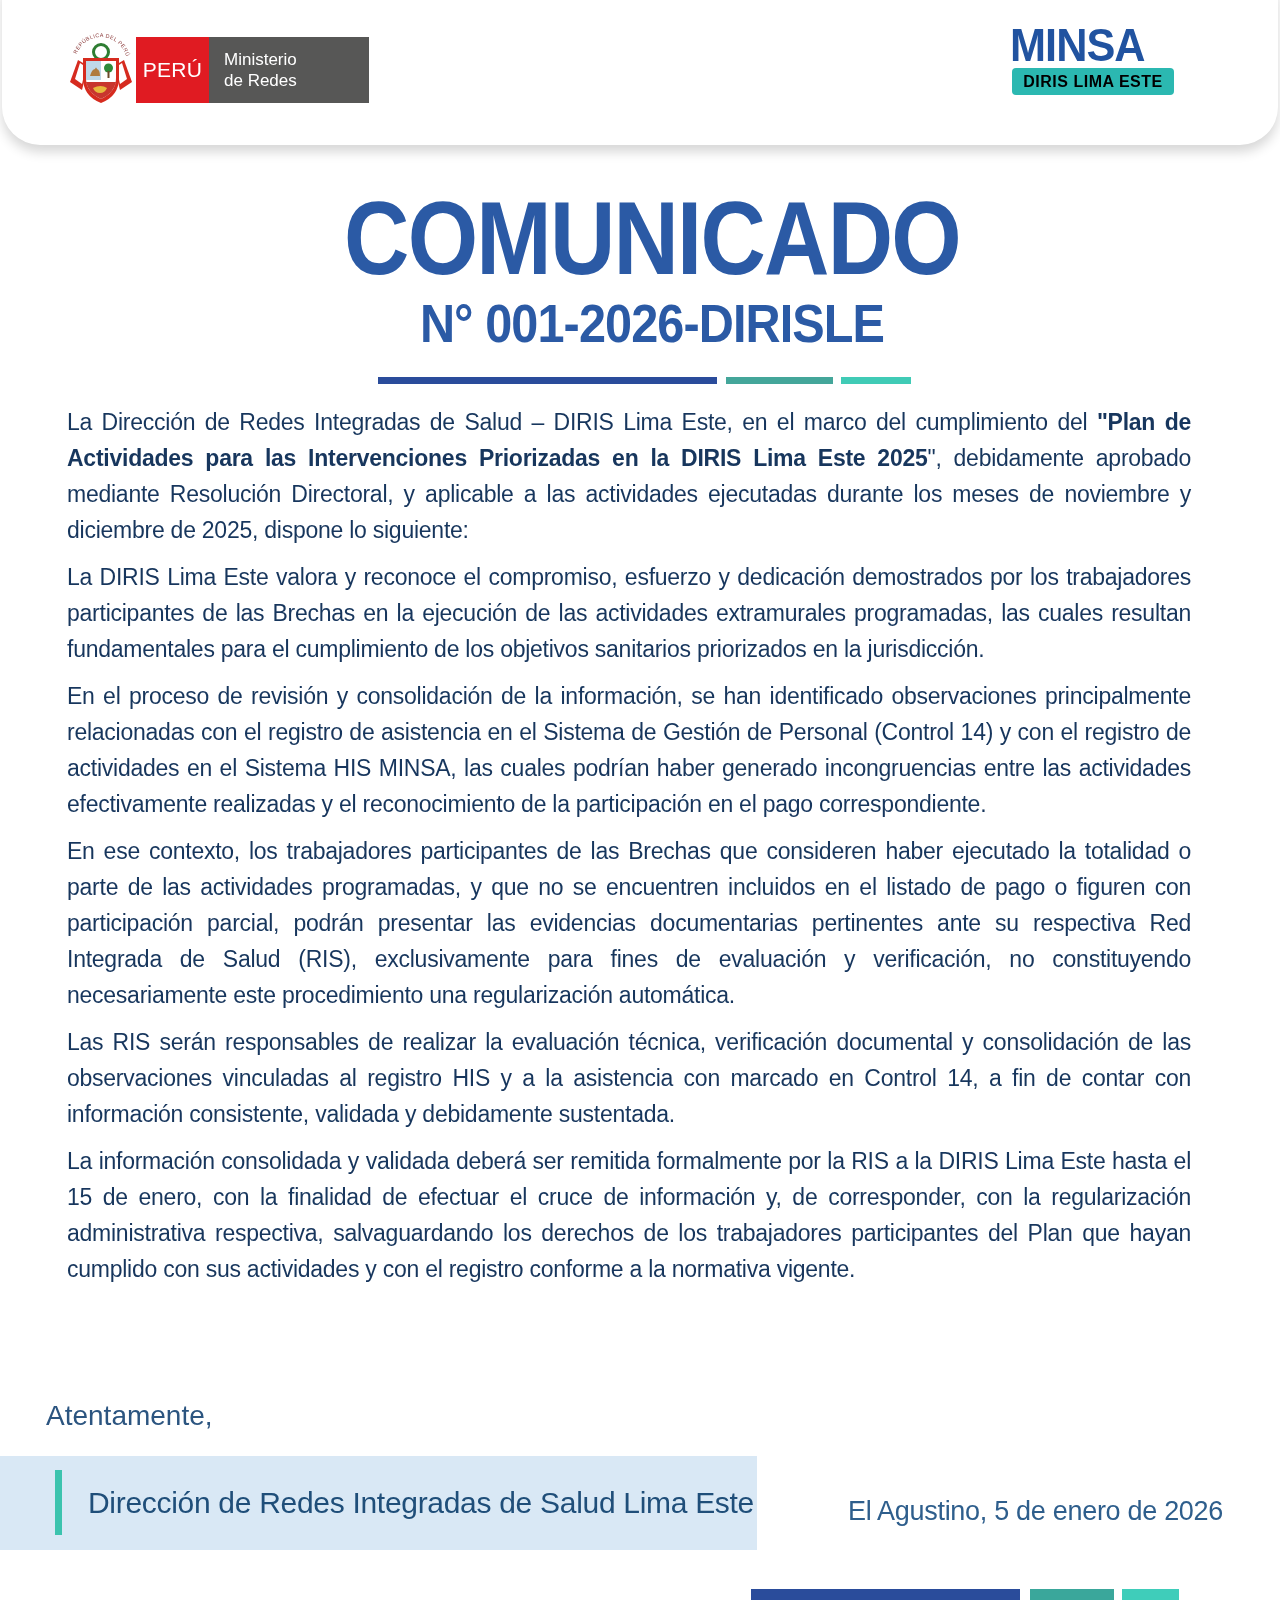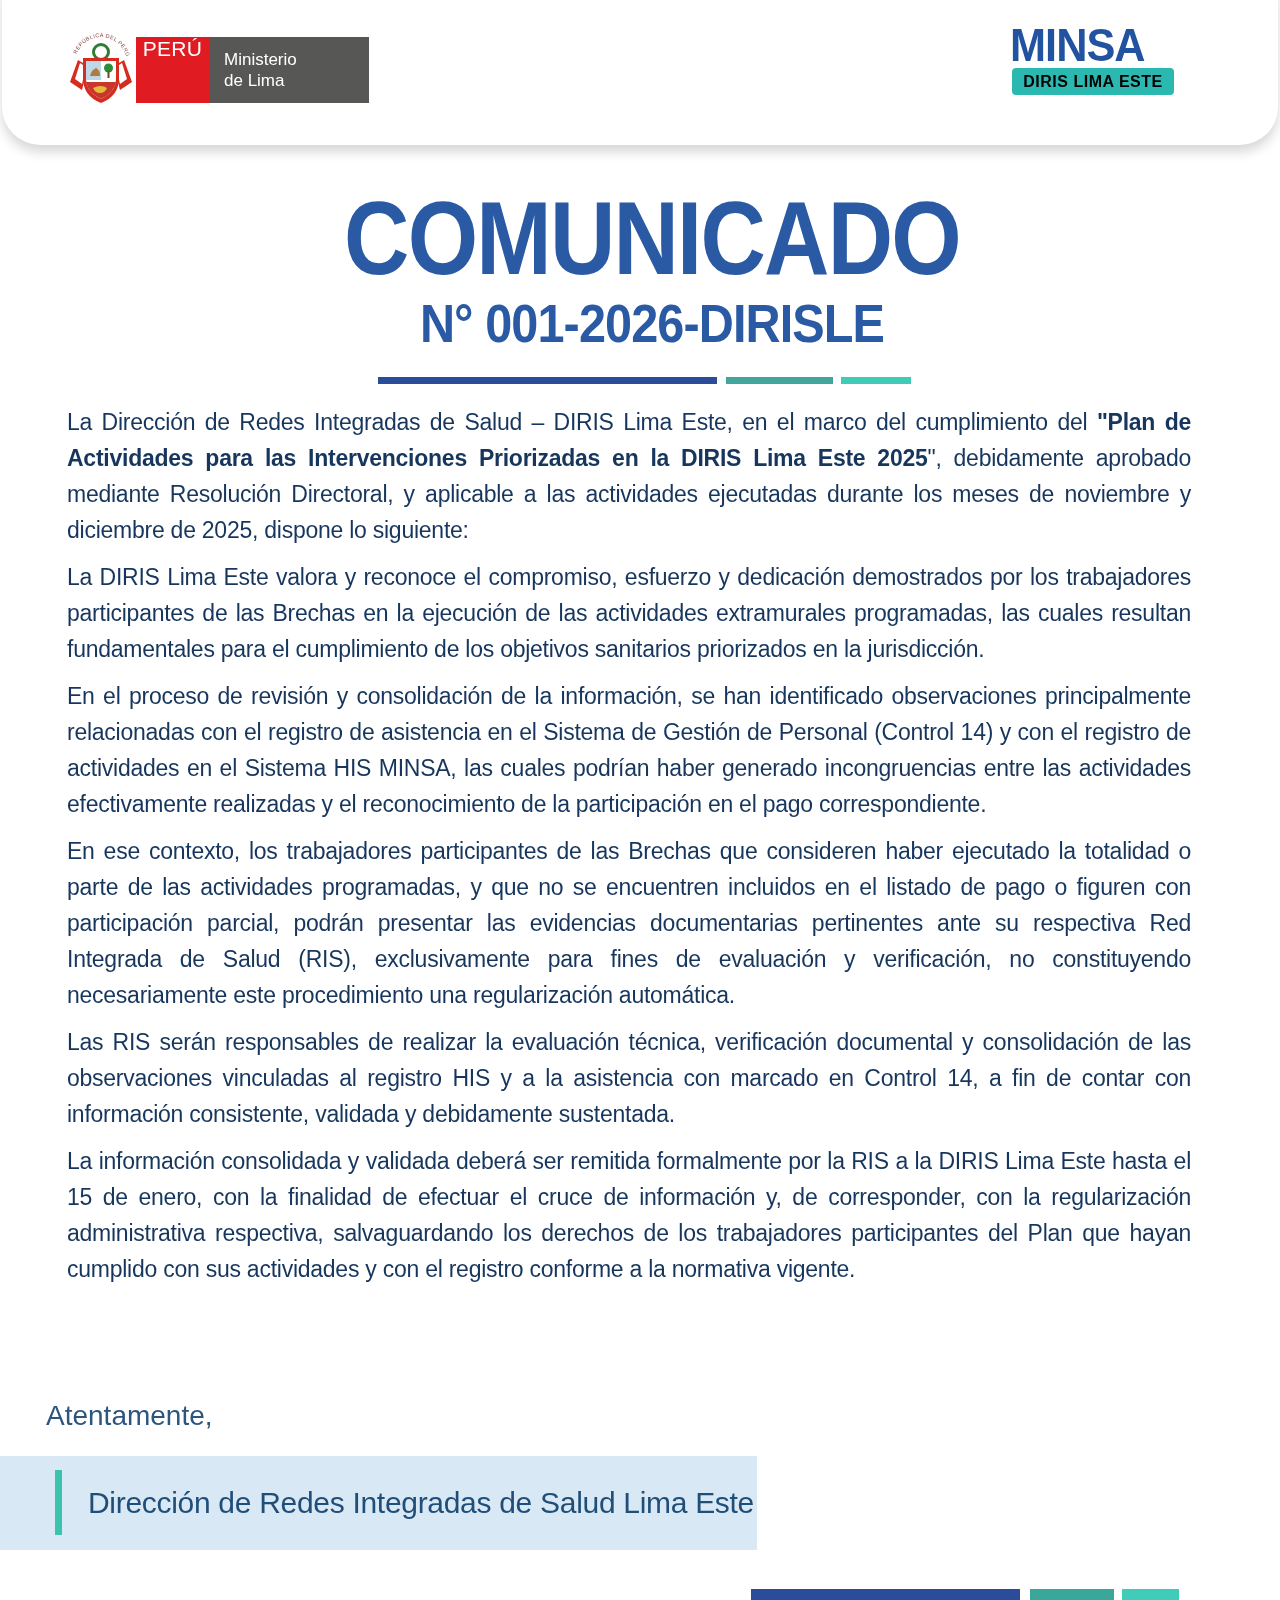--- a/index.html
+++ b/index.html
@@ -10,21 +10,21 @@
     font-family:"Liberation Sans","DejaVu Sans",sans-serif;
   }
   
   .header-card {
     position:absolute; left:2px; right:2px; top:-12px; height:157px;
     background:#ffffff; border-radius:0 0 38px 38px;
     box-shadow:0 7px 12px rgba(0,0,0,0.16);
   }
   .escudo { position:absolute; left:66px; top:42px; width:66px; height:84px; }
   .hdr-box { position:absolute; top:49px; height:66px; color:#ffffff; }
-  .hdr-box.red   { left:134px; width:73px;  background:#E01B22; display:flex; justify-content:center;
+  .hdr-box.red   { left:134px; width:73px;  background:#E01B22; display:flex; align-items:center; justify-content:center;
                    font-size:21px; letter-spacing:0.3px; }
   .hdr-box.dark  { left:207px; width:160px; background:#575756; padding:12px 10px 0 15px;
                    font-size:17px; line-height:21px; }
   .hdr-box.gray  { left:374px; width:192px; background:#97989B; padding:6px 0 0 15px;
                    font-size:17px; line-height:21px; }
   .hdr-box span { display:block; }
   .minsa {
     position:absolute; left:1008px; top:30px; width:180px; text-align:left;
     color:#2153A0; font-size:46px; font-weight:bold; letter-spacing:-1px;
     transform:scaleX(0.94); transform-origin:left top;
@@ -119,21 +119,21 @@
       <path d="M18,52 H48 Q46,63 33,69 Q20,63 18,52 Z" fill="#C8362E"></path>
       <path d="M25,58 q8,-4 14,0 q-2,5 -7,5 q-5,0 -7,-5 Z" fill="#E8B83C"></path>
     </svg>
 
     <div class="hdr-box red">
       <span>PERÚ</span>
     </div>
 
     <div class="hdr-box dark">
       <span>Ministerio</span>
-      <span>de Lima</span>
+      <span>de Redes</span>
     </div>
 
 
     <div class="minsa">MINSA</div>
     <div class="minsa-badge">DIRIS LIMA ESTE</div>
   </div>
 
   <div class="title-block">
     <div class="title-main">COMUNICADO</div>
     <div class="title-number">N° 001-2026-DIRISLE</div>
@@ -151,18 +151,19 @@
     <p>La información consolidada y validada deberá ser remitida formalmente por la RIS a la DIRIS Lima Este hasta el 15 de enero, con la finalidad de efectuar el cruce de información y, de corresponder, con la regularización administrativa respectiva, salvaguardando los derechos de los trabajadores participantes del Plan que hayan cumplido con sus actividades y con el registro conforme a la normativa vigente.</p>
   </div>
 
   <div class="salutation">Atentamente,</div>
 
   <div class="sig-box">
     <div class="sig-bar"></div>
     <div class="sig-text">Dirección de Redes Integradas de Salud Lima Este</div>
   </div>
 
+  <div class="dateline">El Agustino, 5 de enero de 2026</div>
 
   <div class="fbar b1"></div>
   <div class="fbar b2"></div>
   <div class="fbar b3"></div>
 
 </div>
 
 </body></html>

